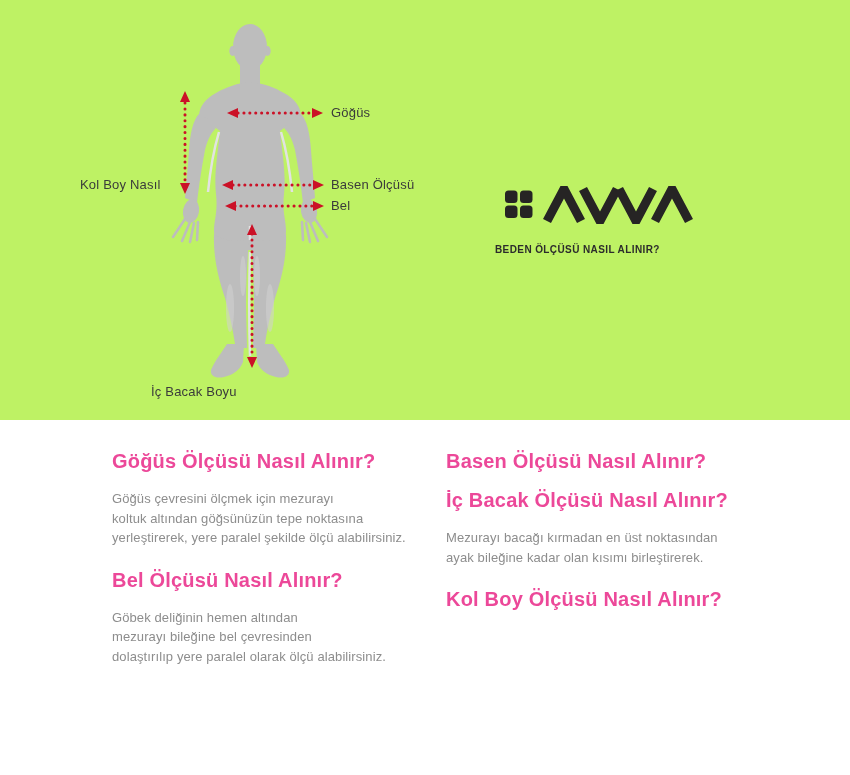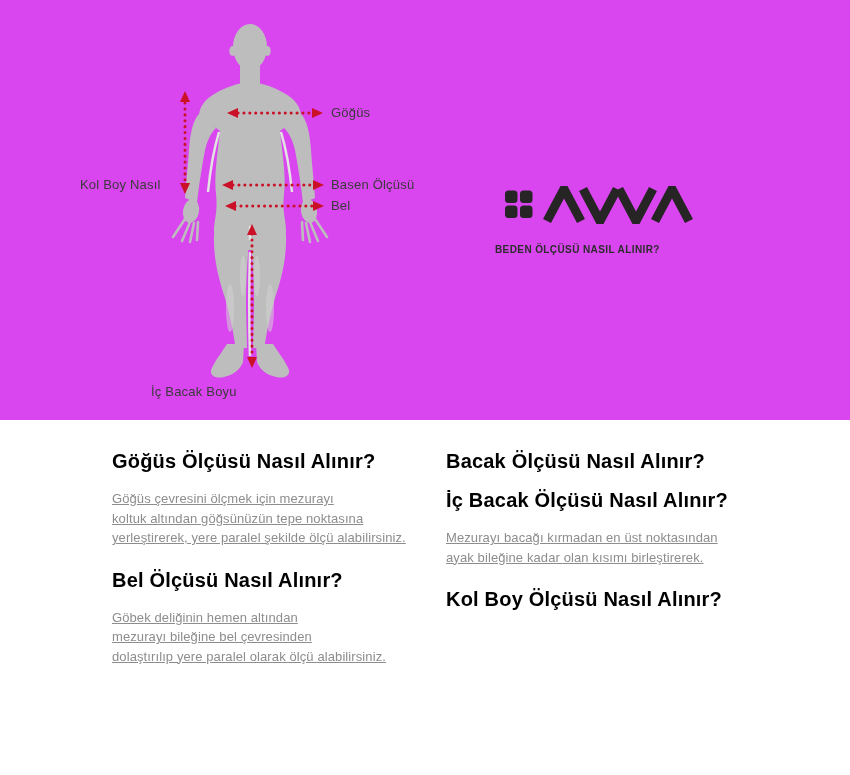--- a/index.html
+++ b/index.html
@@ -1,46 +1,46 @@
 <!DOCTYPE html>
 <html lang="tr"><head>
 <meta charset="utf-8">
 <style>
   * { margin:0; padding:0; box-sizing:border-box; }
   html,body { background:#fff; }
   body { font-family:"Liberation Sans", sans-serif; }
   .page { position:relative; width:850px; height:775px; margin:0 auto; background:#ffffff; overflow:hidden; }
 
   
-  .hero { position:absolute; left:0; top:0; width:850px; height:420px; background:#d946ef; }
+  .hero { position:absolute; left:0; top:0; width:850px; height:420px; background:#bef264; }
   .fig-svg { position:absolute; left:0; top:0; }
 
   .diagram-label { position:absolute; font-size:13px; color:#3b3b3b; letter-spacing:.2px; white-space:nowrap; }
   .lbl-chest   { left:331px; top:105px; }
   .lbl-arm     { left:80px;  top:177px; }
   .lbl-hip     { left:331px; top:177px; }
   .lbl-waist   { left:331px; top:198px;text-align:center; }
   .lbl-innerleg{ left:151px; top:384px; width:200px; }
 
   
   .brand { position:absolute; left:495px; top:186px; width:230px; }
   .brand-logo { display:block; margin:0 0 20px 10px; }
   .brand-tagline { font-size:10px; font-weight:700; color:#2c2c2c; letter-spacing:.4px; white-space:nowrap; }
 
   
   .content { position:absolute; left:0; top:420px; width:850px; height:355px; background:#ffffff; }
   .col { position:absolute; top:30px; }
   .col-left  { left:112px; width:315px; }
   .col-right { left:446px; width:340px; }
   .instruction-block h2 {
-    font-size:20px; font-weight:700; color:#000000; letter-spacing:.2px; margin:0 0 16px;
+    font-size:20px; font-weight:700; color:#ec4899; letter-spacing:.2px; margin:0 0 16px;
   }
   .instruction-block p {
     font-size:13px; line-height:19.5px; color:#8d8d8d; letter-spacing:.1px;
-    white-space:pre-line; margin:0 0 21px;text-decoration:underline;
+    white-space:pre-line; margin:0 0 21px;
   }
 </style>
 </head>
 <body>
 
 <div class="page">
 
   <div class="hero">
 
     <svg class="fig-svg" width="850" height="420" viewBox="0 0 850 420">
@@ -164,21 +164,21 @@
       <div class="instruction-block">
         <h2>Bel Ölçüsü Nasıl Alınır?</h2>
         <p>Göbek deliğinin hemen altından
 mezurayı bileğine bel çevresinden
 dolaştırılıp yere paralel olarak ölçü alabilirsiniz.</p>
       </div>
     </div>
 
     <div class="col col-right">
       <div class="instruction-block">
-        <h2>Bacak Ölçüsü Nasıl Alınır?</h2>
+        <h2>Basen Ölçüsü Nasıl Alınır?</h2>
       </div>
       <div class="instruction-block">
         <h2>İç Bacak Ölçüsü Nasıl Alınır?</h2>
         <p>Mezurayı bacağı kırmadan en üst noktasından
 ayak bileğine kadar olan kısımı birleştirerek.</p>
       </div>
       <div class="instruction-block">
         <h2>Kol Boy Ölçüsü Nasıl Alınır?</h2>
       </div>
     </div>

